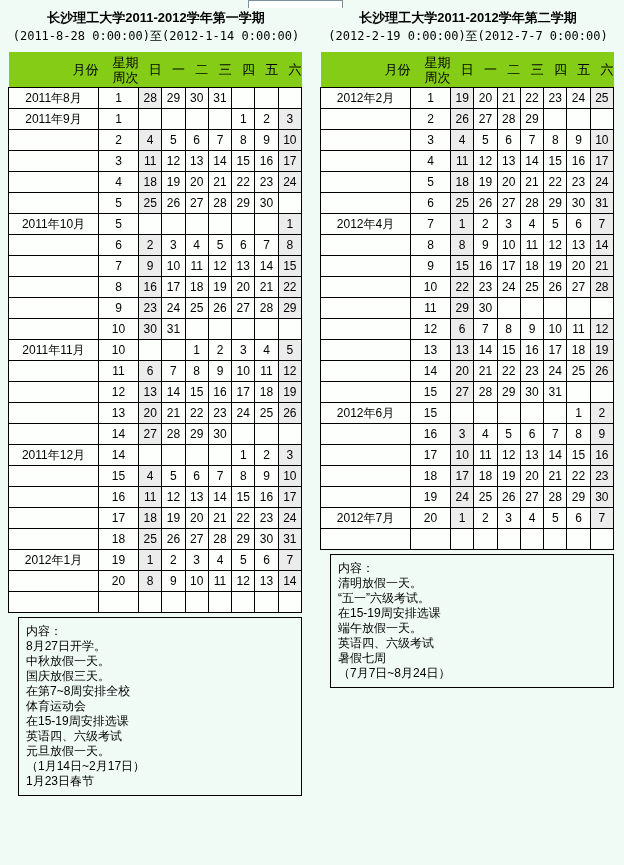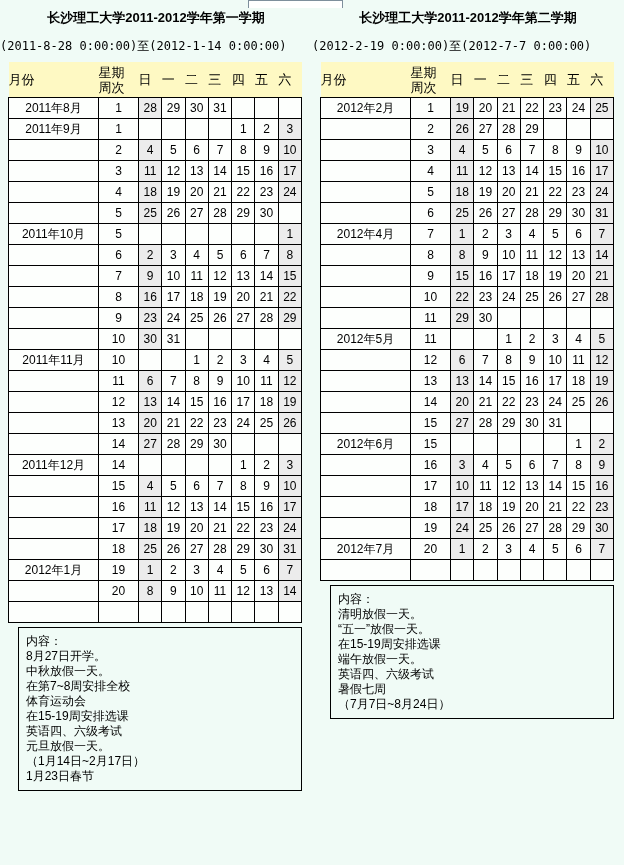--- a/index.html
+++ b/index.html
@@ -12,29 +12,29 @@
     position:absolute;left:248px;top:0;width:95px;height:8px;
     background:#ffffff;border:1px solid #7e8f9c;border-bottom:none;box-sizing:border-box;
   }
   .columns{display:flex;width:604px;}
   .semester{width:312px;flex:0 0 312px;}
   .title{
     text-align:center;font-weight:bold;font-size:13px;margin-top:9px;
     letter-spacing:0px;white-space:nowrap;
   }
   .subtitle{
-    font-size:12px;margin-top:11px;white-space:nowrap;
+    text-align:center;font-size:12px;margin-top:1px;white-space:nowrap;
     font-family:"DejaVu Sans Mono","Liberation Mono",monospace;
   }
   table.cal{
     border-collapse:collapse;table-layout:fixed;width:294px;
     margin:7px 0 0 8px;
   }
   table.cal thead td{
-    background:#fef9c3;border:none;text-align:left;
+    background:#84cc16;border:none;text-align:right;
     font-size:13px;height:35px;line-height:15px;padding:0;
   }
   table.cal tbody td{
     border:1px solid #000;background:#fdfffd;text-align:center;
     font-size:12px;height:20px;padding:0;overflow:hidden;white-space:nowrap;
   }
   table.cal tbody td.weekend{background:#ececec;}
   .col-month{width:90px;}
   .col-week{width:40px;}
   .notes{
@@ -355,20 +355,21 @@
             <td></td>
             <td></td>
             <td></td>
           </tr>
         </tbody>
     </table>
     <div class="notes">
         <div>内容：</div>
         <div>8月27日开学。</div>
         <div>中秋放假一天。</div>
+        <div>国庆放假三天。</div>
         <div>在第7~8周安排全校</div>
         <div>体育运动会</div>
         <div>在15-19周安排选课</div>
         <div>英语四、六级考试</div>
         <div>元旦放假一天。</div>
         <div>（1月14日~2月17日）</div>
         <div>1月23日春节</div>
       </div>
   </div>
 
@@ -519,31 +520,20 @@
             <td>11</td>
             <td class="weekend">29</td>
             <td>30</td>
             <td></td>
             <td></td>
             <td></td>
             <td></td>
             <td></td>
           </tr>
           <tr>
-            <td>2012年5月</td>
-            <td>11</td>
-            <td></td>
-            <td></td>
-            <td>1</td>
-            <td>2</td>
-            <td>3</td>
-            <td>4</td>
-            <td class="weekend">5</td>
-          </tr>
-          <tr>
             <td></td>
             <td>12</td>
             <td class="weekend">6</td>
             <td>7</td>
             <td>8</td>
             <td>9</td>
             <td>10</td>
             <td>11</td>
             <td class="weekend">12</td>
           </tr>
@@ -655,21 +645,21 @@
             <td></td>
             <td></td>
             <td></td>
             <td></td>
           </tr>
         </tbody>
     </table>
     <div class="notes">
         <div>内容：</div>
         <div>清明放假一天。</div>
-        <div>“五一”放假一天。</div>
+        <div>“五一”六级考试。</div>
         <div>在15-19周安排选课</div>
         <div>端午放假一天。</div>
         <div>英语四、六级考试</div>
         <div>暑假七周</div>
         <div>（7月7日~8月24日）</div>
       </div>
   </div>
 
 </div>
 

